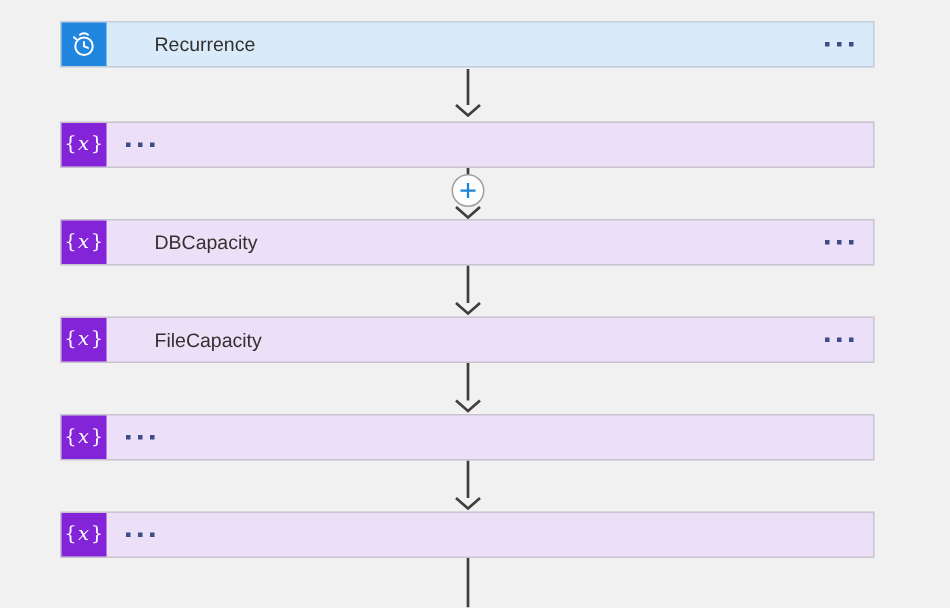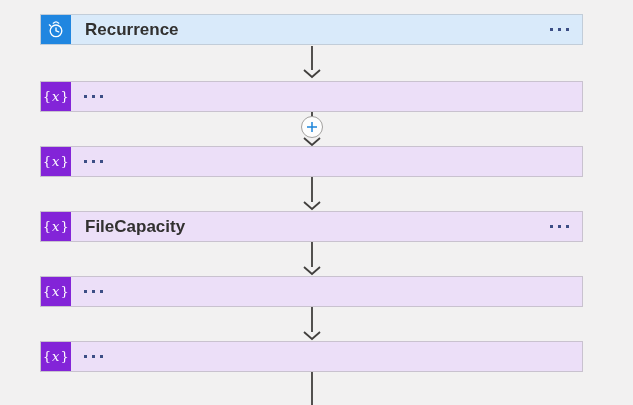--- a/index.html
+++ b/index.html
@@ -39,26 +39,25 @@
     font-family: "DejaVu Serif", serif;
     letter-spacing: 0.5px;
     line-height: 1;
     white-space: nowrap;
   }
   .variable-glyph .vx { font-style: italic; padding: 0 0.5px; }
   .node-label {
     flex: 1 1 auto;
     display: flex;
     align-items: center;
-    padding-left: 14px;
-    font-size: 17px;
+    padding-left: 32px;
+    font-size: 13px;
     color: #323130;
     white-space: nowrap;
     overflow: hidden;
-    font-weight: bold;
   }
   .node-menu {
     flex: 0 0 auto;
     display: flex;
     align-items: center;
     gap: 5px;
     padding: 0 13px;
     background: transparent;
     border: none;
     cursor: pointer;
@@ -138,20 +137,21 @@
       <line x1="6" y1="1" x2="6" y2="11"></line>
       <line x1="1" y1="6" x2="11" y2="6"></line>
     </svg>
   </button>
 </div>
 
 <div class="node node--variable" style="top:146px">
   <div class="node-icon">
     <span class="variable-glyph"><span>{</span><span class="vx">x</span><span>}</span></span>
   </div>
+  <span class="node-label">DBCapacity</span>
   <button class="node-menu">
     <span class="dot"></span>
       <span class="dot"></span>
       <span class="dot"></span>
   </button>
 </div>
 
 <div class="connector" style="top:177px;height:34px">
   <svg width="24" height="34" viewBox="0 0 24 34" fill="none" stroke="#413f3d" stroke-width="1.8">
     <line x1="12" y1="0" x2="12" y2="25"></line>

